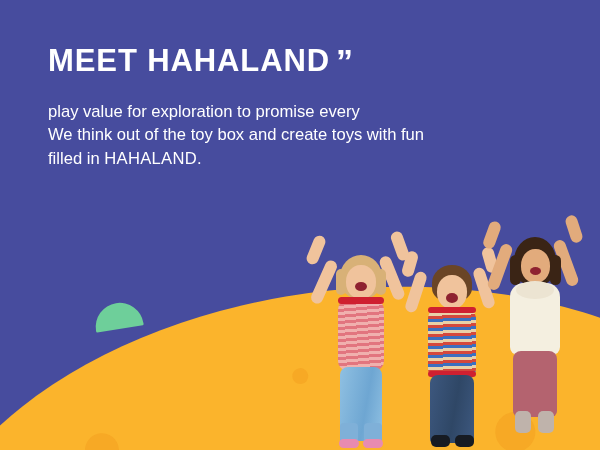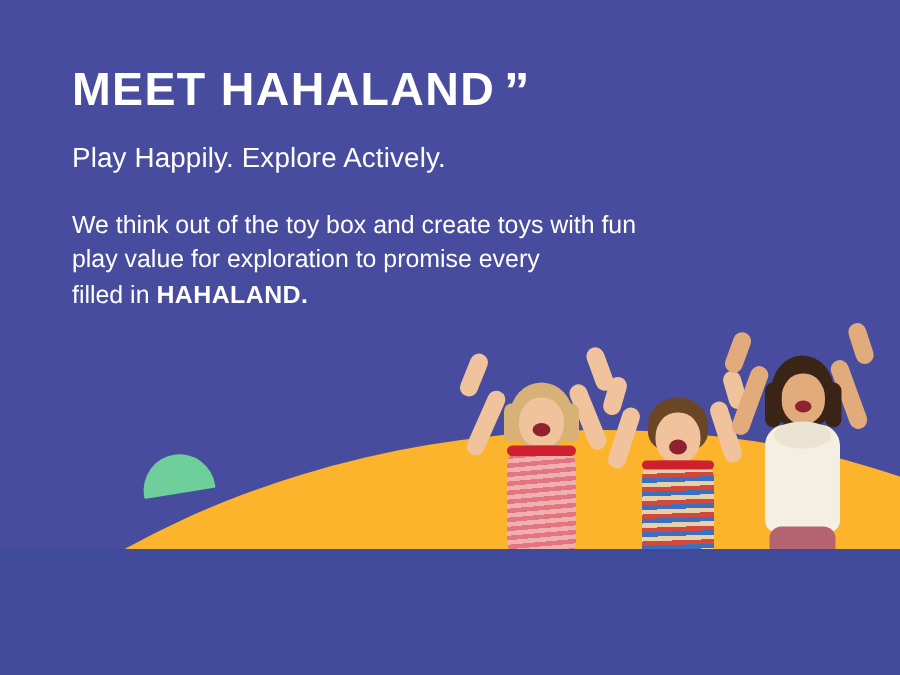--- a/index.html
+++ b/index.html
@@ -3,21 +3,21 @@
 <meta charset="utf-8">
 <style>
   html, body {
     margin: 0;
     padding: 0;
     background: #3f4b9a;
   }
   #banner {
     position: relative;
     width: 600px;
-    height: 366px;
+    height: 450px;
     overflow: hidden;
     background: #474c9e;
     font-family: "Liberation Sans", sans-serif;
     -webkit-font-smoothing: antialiased;
   }
 
   
   .hill {
     position: absolute;
     left: -120px;
@@ -70,21 +70,21 @@
     white-space: nowrap;
   }
   .body-copy {
     color: #ffffff;
     font-size: 16.6px;
     line-height: 1.42;
     margin: 22px 0 0 0;
     width: 460px;
   }
   .body-copy .line { display: block; white-space: nowrap; }
-  .body-copy b { font-weight: bold; letter-spacing: .3px; }
+  .body-copy b { font-weight: normal; letter-spacing: .3px; }
 
   
   .dome {
     position: absolute;
     left: 94px;
     top: 303px;
     width: 48px;
     height: 26px;
     background: #6ecf9a;
     border-radius: 48px 48px 2px 2px;
@@ -180,25 +180,23 @@
       <div class="part" style="left:30px;top:76px;width:50px;height:72px;border-radius:14px 14px 8px 8px;background:#f4efe0;"></div>
       <div class="part" style="left:36px;top:74px;width:38px;height:18px;border-radius:50%;background:#ece4d2;"></div>
       <div class="part" style="left:33px;top:144px;width:44px;height:66px;border-radius:8px 8px 6px 6px;background:#b4636f;"></div>
       <div class="part" style="left:35px;top:204px;width:16px;height:22px;background:#bfb3ab;border-radius:5px;"></div>
       <div class="part" style="left:58px;top:204px;width:16px;height:22px;background:#bfb3ab;border-radius:5px;"></div>
     </div>
   </div>
 
   <div class="copy">
     <h1 class="headline"><span>MEET HAHALAND</span><span class="quote-mark">”</span></h1>
-    <p class="tagline">Play Happily. Explore Actively.</p>
     <p class="body-copy">
+      <span class="line">play value for exploration to promise every</span>
       <span class="line">We think out of the toy box and create toys with fun</span>
-      <span class="line">play value for exploration to promise every</span>
       <span class="line"><span>filled in </span><b>HAHALAND.</b></span>
     </p>
   </div>
 
   <div class="dome"></div>
 
-  <div class="logo">hahaland</div>
 
 </div>
 
 </body></html>

